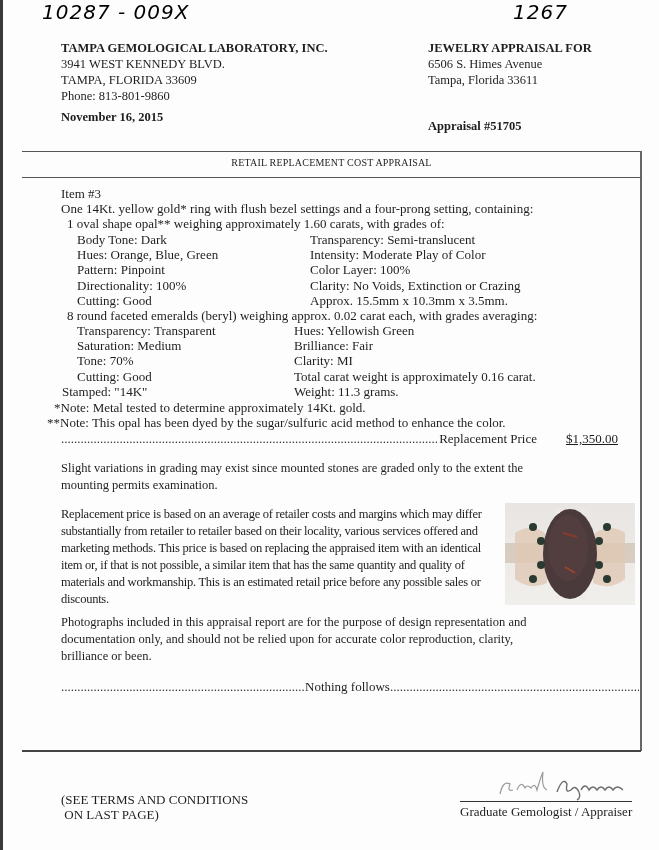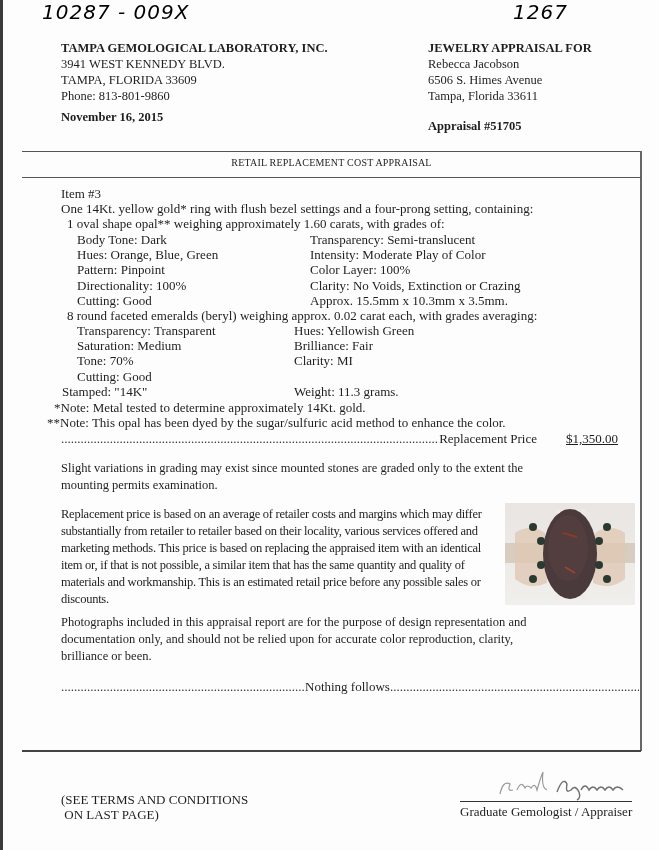--- a/index.html
+++ b/index.html
@@ -32,21 +32,20 @@
 <div class="abs hdr" style="left:61px;top:40px;">
   <div class="bold">TAMPA GEMOLOGICAL LABORATORY, INC.</div>
   <div>3941 WEST KENNEDY BLVD.</div>
   <div>TAMPA, FLORIDA 33609</div>
   <div>Phone:  813-801-9860</div>
 </div>
 <div class="abs hdr bold" style="left:61px;top:109px;font-family:Liberation Serif, serif;">November 16, 2015</div>
 
 <div class="abs hdr" style="left:428px;top:40px;">
   <div class="bold">JEWELRY APPRAISAL FOR</div>
-  <div>Rebecca Jacobson</div>
   <div>6506 S. Himes Avenue</div>
   <div>Tampa, Florida 33611</div>
 </div>
 <div class="abs hdr bold" style="left:428px;top:118px;">Appraisal #51705</div>
 
 <div class="box-top"></div>
 <div class="box-right"></div>
 <div class="title">RETAIL REPLACEMENT COST APPRAISAL</div>
 <div class="title-line"></div>
 
@@ -73,20 +72,21 @@
 <div class="abs t" style="left:77px;top:323px;">
   <div>Transparency: Transparent</div>
   <div>Saturation: Medium</div>
   <div>Tone: 70%</div>
   <div>Cutting: Good</div>
 </div>
 <div class="abs t" style="left:294px;top:323px;">
   <div>Hues: Yellowish Green</div>
   <div>Brilliance: Fair</div>
   <div>Clarity: MI</div>
+  <div>Total carat weight is approximately 0.16 carat.</div>
 </div>
 <div class="abs t" style="left:62px;top:384px;">Stamped: "14K"</div>
 <div class="abs t" style="left:294px;top:384px;">Weight: 11.3 grams.</div>
 
 <div class="abs t" style="left:54px;top:400px;">*Note: Metal tested to determine approximately 14Kt. gold.</div>
 <div class="abs t" style="left:47px;top:415px;">**Note: This opal has been dyed by the sugar/sulfuric acid method to enhance the color.</div>
 
 <div class="abs t" style="left:61px;top:431px;width:476px;display:flex;">
   <span class="dots" style="flex:1;color:#333;">..................................................................................................................................................................................................................</span>
   <span>Replacement Price</span>

